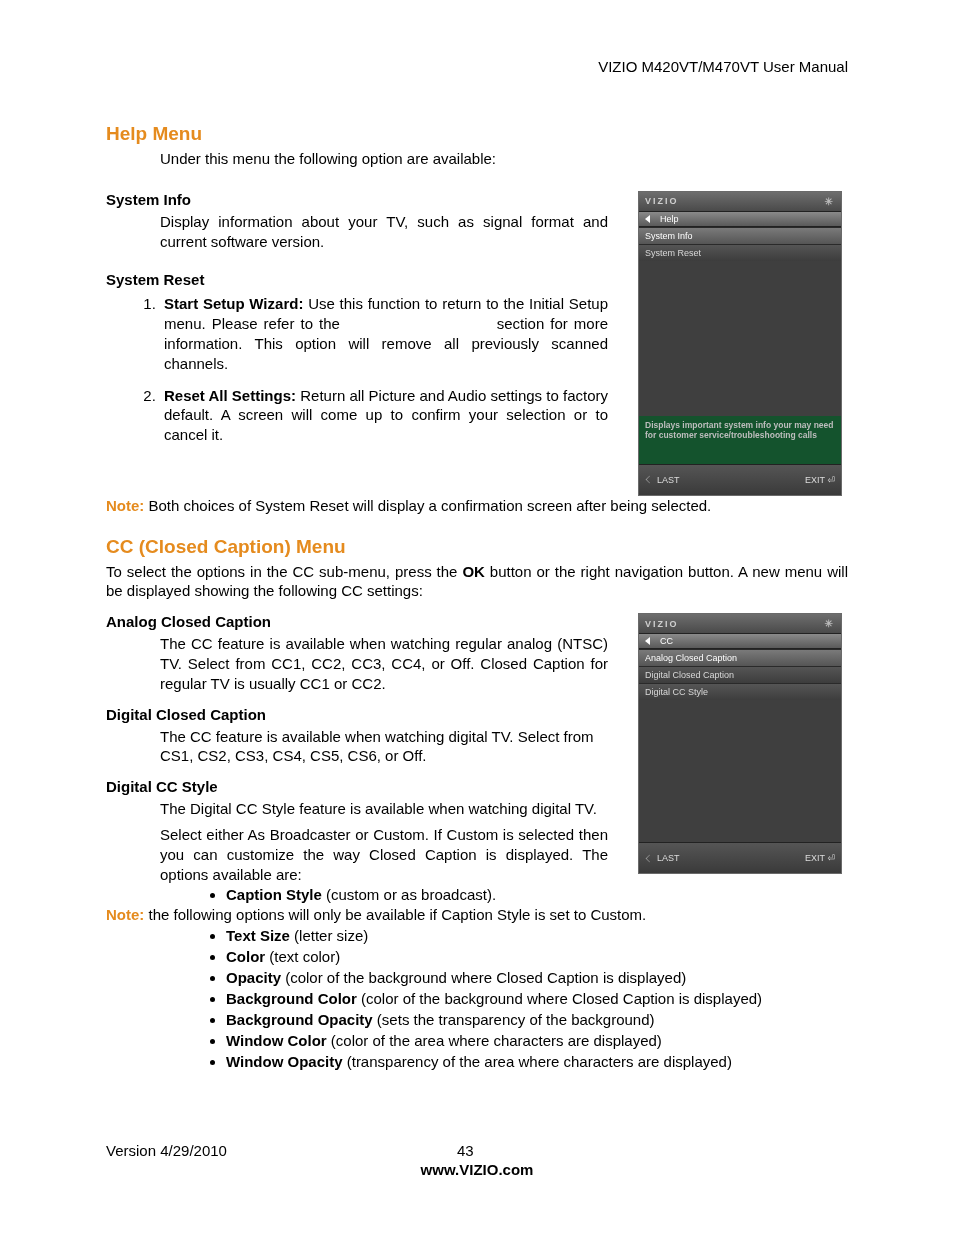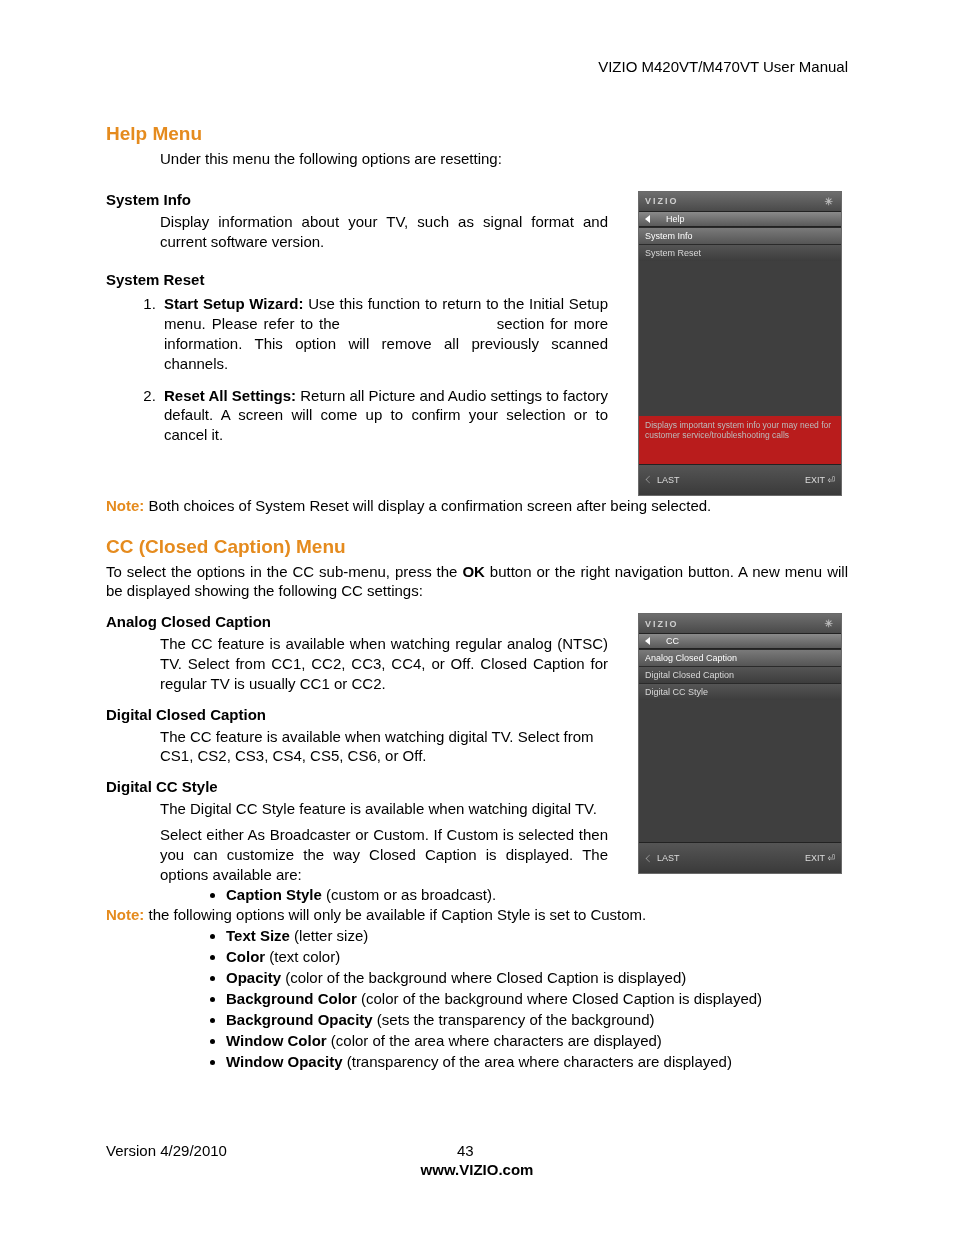--- a/index.html
+++ b/index.html
@@ -92,21 +92,21 @@
     display: flex;
     justify-content: space-between;
     align-items: center;
   }
   .osd-tab {
     background: linear-gradient(#8a8a8a,#5a5a5a);
     padding: 2px 6px;
     color: #fff;
     display: flex;
     align-items: center;
-    gap: 16px;
+    gap: 10px;
     border-top:1px solid #222;
     border-bottom:1px solid #222;
   }
   .osd-tab .arrow {
     display:inline-block;
     width:0;height:0;
     border-top:4px solid transparent;
     border-bottom:4px solid transparent;
     border-right:5px solid #fff;
   }
@@ -120,22 +120,23 @@
     background: linear-gradient(#7a7a7a,#555);
     color:#fff;
   }
   .osd-body { height: 155px; background:#3f3f3f; }
   .osd-body-sm { height: 142px; background:#3f3f3f; }
   .osd-desc {
     padding: 4px 6px;
     color:#bdbdbd;
     font-size:8.5px;
     line-height:1.2;
-    background:#b91c1c;
+    background:#14532d;
     min-height: 40px;
+    font-weight: bold;
   }
   .osd-foot {
     background: linear-gradient(#555,#3a3a3a);
     padding: 10px 6px;
     display:flex;
     justify-content:space-between;
     color:#ddd;
     font-size:9px;
     border-top:1px solid #222;
   }
@@ -163,21 +164,21 @@
 </style>
 </head>
 <body>
 
 <div class="page">
 
   <div class="header-right">VIZIO M420VT/M470VT User Manual</div>
 
   <div class="col-wrap">
     <div class="h2">Help Menu</div>
-    <div class="intro body-text">Under this menu the following options are resetting:</div>
+    <div class="intro body-text">Under this menu the following option are available:</div>
 
     <div class="right-col">
       <div class="osd">
         <div class="osd-title">
           <span>VIZIO</span>
             <span class="gear">✳</span>
         </div>
         <div class="osd-tab">
           <span class="arrow"></span>
           <span>Help</span>

